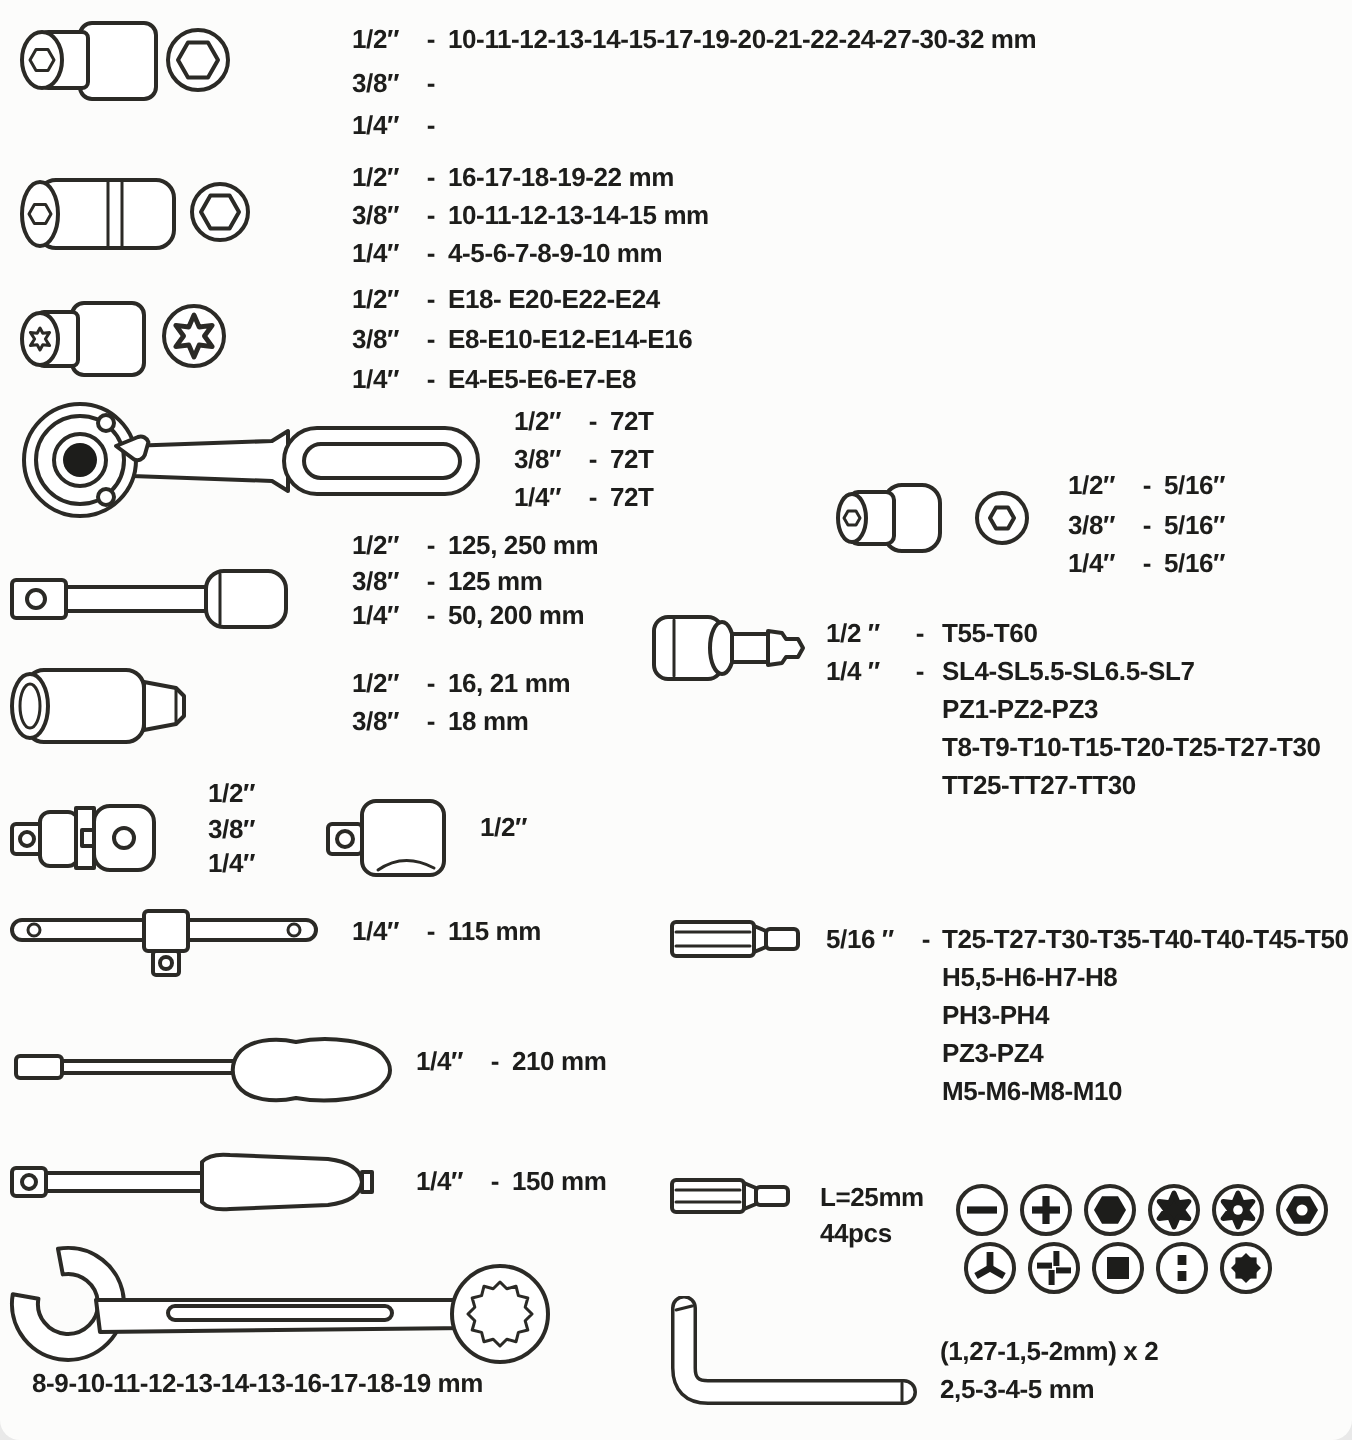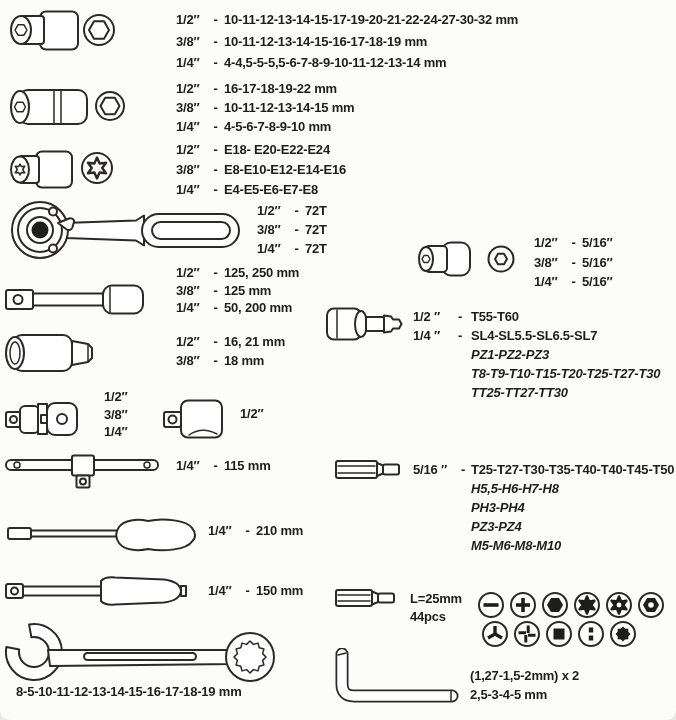--- a/index.html
+++ b/index.html
@@ -16,21 +16,21 @@
   .fillk{fill:#1d1d1b;stroke:none;}
   .specs{position:absolute;}
   .spec{display:flex;align-items:center;height:var(--rh,19px);
         font-size:13px;font-weight:700;letter-spacing:-0.2px;white-space:nowrap;}
   .sz{width:31px;}
   .dash{width:17px;text-align:center;}
   .szw36 .sz{width:36px;}
   .szw42 .sz{width:42px;}
   .dashw22 .dash{width:22px;}
   .dashw16 .dash{width:16px;}
-  .indent{margin-left:58px;font-style:italic;}
+  .indent{margin-left:58px;}
   .plain{font-size:13px;font-weight:700;letter-spacing:-0.2px;white-space:nowrap;}
 </style>
 </head>
 <body>
 
 <div class="stage">
 
   <svg class="abs" style="left:8px;top:10px" width="72" height="42" viewBox="0 0 72 42">
     <rect class="line" x="32" y="1.5" width="38" height="38" rx="6"></rect>
     <rect class="line" x="13" y="6" width="23" height="28" rx="3"></rect>
@@ -43,26 +43,24 @@
   </svg>
   <div class="specs" style="left:176px;top:9px;--rh:21.5px">
     <div class="spec">
       <span class="sz">1/2″</span>
       <span class="dash">-</span>
       <span class="val">10-11-12-13-14-15-17-19-20-21-22-24-27-30-32 mm</span>
     </div>
     <div class="spec">
       <span class="sz">3/8″</span>
       <span class="dash">-</span>
-      <span class="val">10-11-12-13-14-15-16-17-18-19 mm</span>
-    </div>
-    <div class="spec">
-      <span class="sz">1/4″</span>
-      <span class="dash">-</span>
-      <span class="val">4-4,5-5-5,5-6-7-8-9-10-11-12-13-14 mm</span>
+    </div>
+    <div class="spec">
+      <span class="sz">1/4″</span>
+      <span class="dash">-</span>
     </div>
   </div>
 
   <svg class="abs" style="left:8px;top:86px" width="82" height="42" viewBox="0 0 82 42">
     <rect class="line" x="11" y="4" width="68" height="34" rx="9"></rect>
     <line class="thin" x1="46" y1="5" x2="46" y2="37"></line>
     <line class="thin" x1="53" y1="5" x2="53" y2="37"></line>
     <ellipse class="line" cx="12" cy="21" rx="9" ry="16"></ellipse>
     <polygon class="thin" points="17.5,21 14.8,16.2 9.2,16.2 6.5,21 9.2,25.8 14.8,25.8"></polygon>
   </svg>
@@ -429,21 +427,21 @@
     </g>
   </svg>
 
   <svg class="abs" style="left:4px;top:622px" width="288" height="62" viewBox="0 0 288 62">
     <path class="line" d="M25,2.4 A28,28 0 1 1 2.4,25.1 L15.2,27.4 A15,15 0 1 0 27.4,15.2 Z"></path>
     <polygon class="line" points="44,28 230,28 230,42 46,44"></polygon>
     <rect class="line" x="80" y="31" width="112" height="7" rx="3.5"></rect>
     <circle class="line" cx="246" cy="35" r="24"></circle>
     <polygon class="thin" transform="translate(246,35)" points="16,0 12.6,-3.4 13.9,-8 9.2,-9.2 8,-13.9 3.4,-12.6 0,-16 -3.4,-12.6 -8,-13.9 -9.2,-9.2 -13.9,-8 -12.6,-3.4 -16,0 -12.6,3.4 -13.9,8 -9.2,9.2 -8,13.9 -3.4,12.6 0,16 3.4,12.6 8,13.9 9.2,9.2 13.9,8 12.6,3.4"></polygon>
   </svg>
-  <div class="plain abs" style="left:16px;top:684px">8-5-10-11-12-13-14-15-16-17-18-19 mm</div>
+  <div class="plain abs" style="left:16px;top:684px">8-9-10-11-12-13-14-13-16-17-18-19 mm</div>
 
   <svg class="abs" style="left:332px;top:648px" width="128" height="58" viewBox="0 0 128 58">
     <path d="M10,6 L10,36 Q10,48 22,48 L120,48" fill="none" stroke="#2b2a26" stroke-width="13" stroke-linecap="round"></path>
     <path d="M10,6 L10,36 Q10,48 22,48 L120,48" fill="none" stroke="#ffffff" stroke-width="9.5" stroke-linecap="round"></path>
     <line class="thin" x1="6" y1="7" x2="14" y2="5"></line>
     <line class="thin" x1="119" y1="43.5" x2="119" y2="52.5"></line>
   </svg>
   <div class="specs" style="left:470px;top:666px;--rh:19px">
     <div class="spec">
         <span>(1,27-1,5-2mm) x 2</span>

